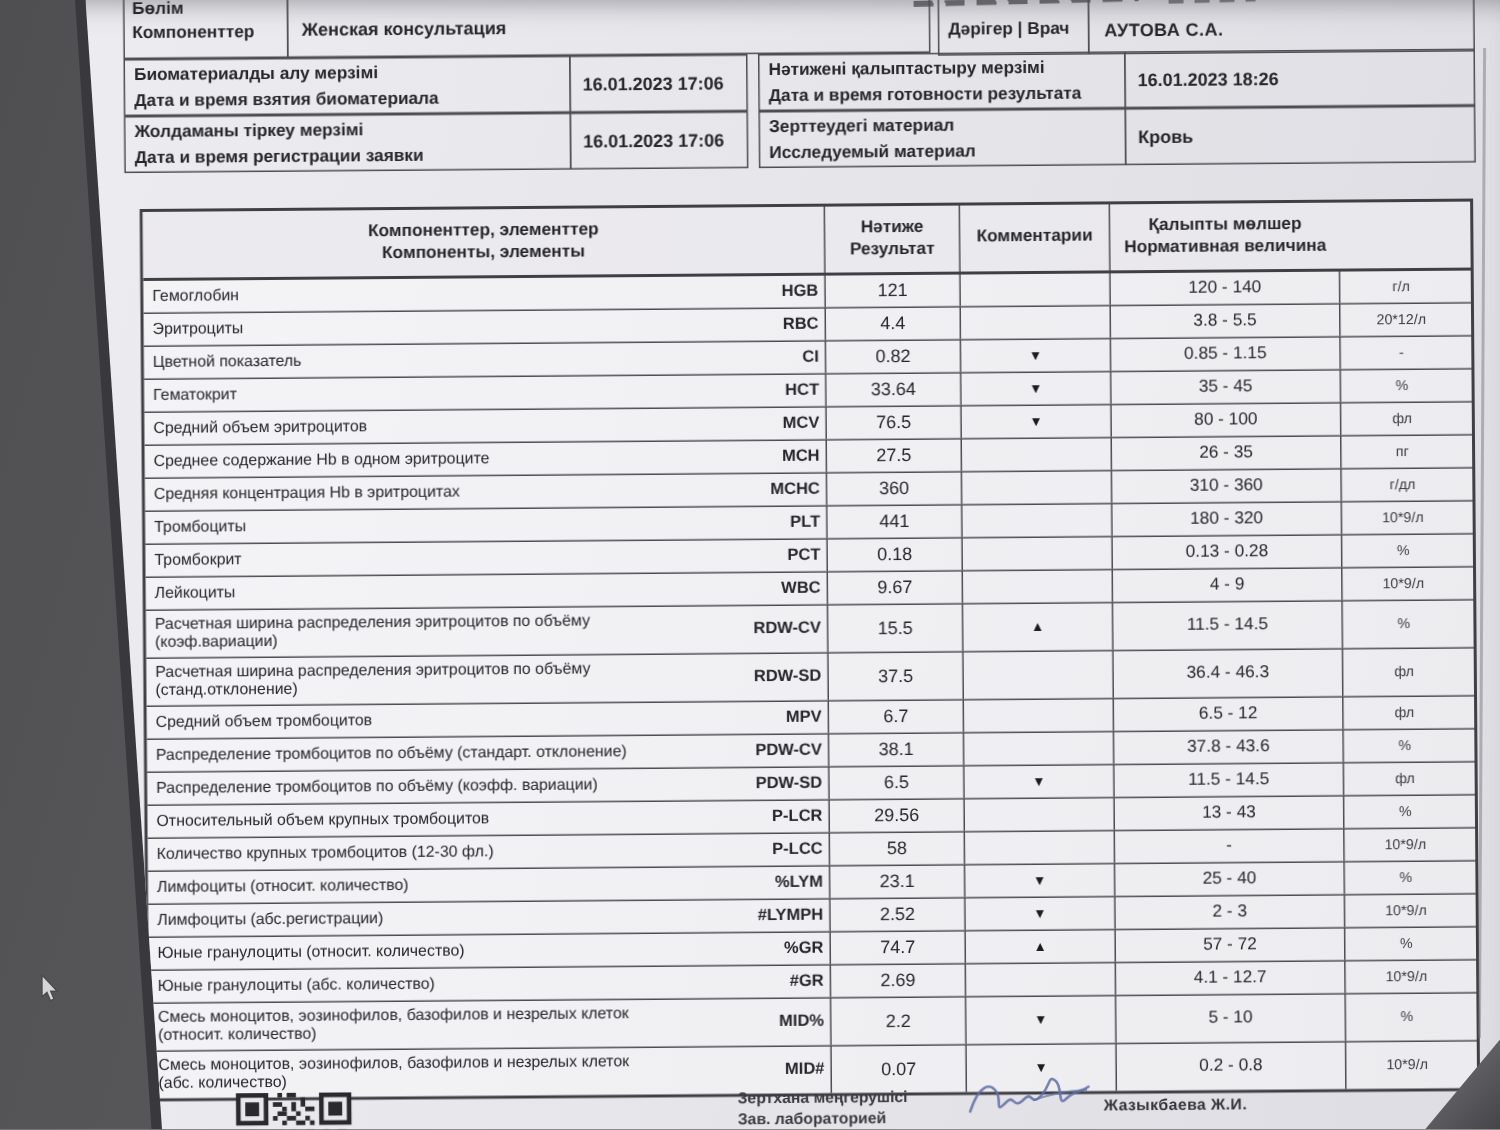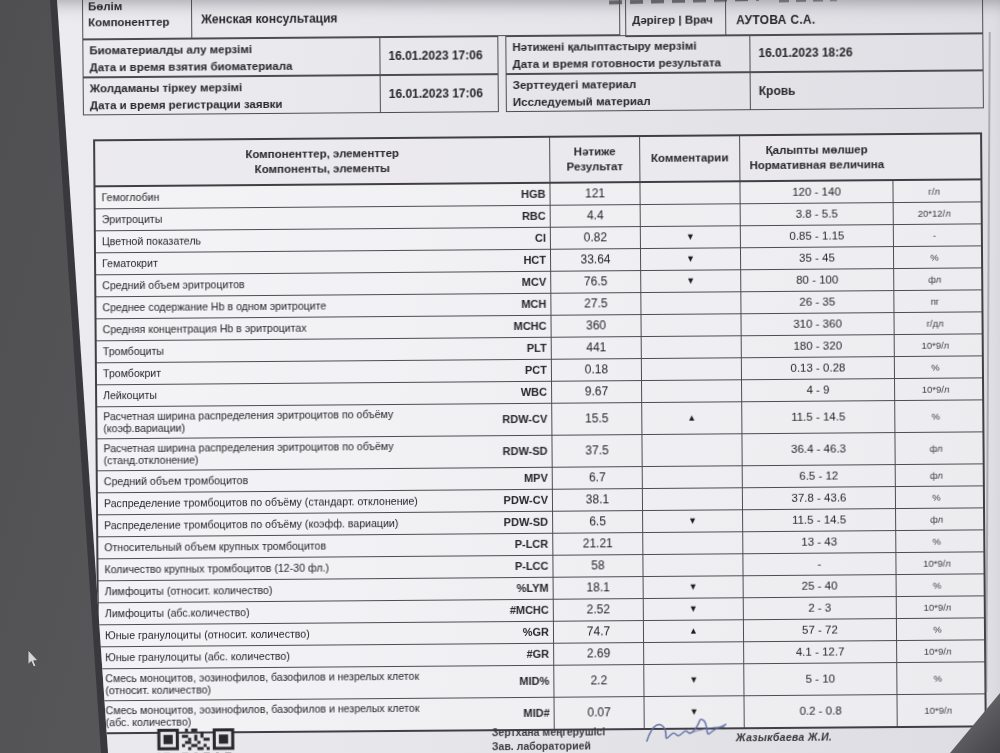--- a/index.html
+++ b/index.html
@@ -62,21 +62,21 @@
   .c-units{justify-content:center;font-size:9.5px;color:#3b3b42;}
   .r-single{min-height:21px;}
   .r-double{min-height:31px;}
 
   
   .qr{position:absolute;left:154px;top:726px;}
   .labhead-label{position:absolute;left:489px;top:725px;font-size:10.5px;font-weight:600;
     line-height:1.35;color:#3a3a40;}
   .signature{position:absolute;left:638px;top:714px;}
   .labhead-name{position:absolute;left:733px;top:733px;font-size:10.5px;font-weight:700;
-    color:#333338;letter-spacing:.3px;font-style:italic;}
+    color:#333338;letter-spacing:.3px;}
 
   .cursor{position:absolute;left:27px;top:650px;}
 </style>
 </head>
 <body>
 
 <div class="page-edge-shadow"></div>
 
 <div class="page">
   <div class="content">
@@ -324,21 +324,21 @@
             <div class="c-norm">11.5 - 14.5</div>
             <div class="c-units">фл</div>
           </div>
           <div class="trow r-single">
             <div class="c-comp">
               <div class="c-name">
                 <div>Относительный объем крупных тромбоцитов</div>
               </div>
               <div class="c-code">P-LCR</div>
             </div>
-            <div class="c-res">21.21</div>
+            <div class="c-res">29.56</div>
             <div class="c-com"></div>
             <div class="c-norm">13 - 43</div>
             <div class="c-units">%</div>
           </div>
           <div class="trow r-single">
             <div class="c-comp">
               <div class="c-name">
                 <div>Количество крупных тромбоцитов (12-30 фл.)</div>
               </div>
               <div class="c-code">P-LCC</div>
@@ -348,31 +348,31 @@
             <div class="c-norm">-</div>
             <div class="c-units">10*9/л</div>
           </div>
           <div class="trow r-single">
             <div class="c-comp">
               <div class="c-name">
                 <div>Лимфоциты (относит. количество)</div>
               </div>
               <div class="c-code">%LYM</div>
             </div>
-            <div class="c-res">18.1</div>
+            <div class="c-res">23.1</div>
             <div class="c-com">▼</div>
             <div class="c-norm">25 - 40</div>
             <div class="c-units">%</div>
           </div>
           <div class="trow r-single">
             <div class="c-comp">
               <div class="c-name">
-                <div>Лимфоциты (абс.количество)</div>
-              </div>
-              <div class="c-code">#MCHC</div>
+                <div>Лимфоциты (абс.регистрации)</div>
+              </div>
+              <div class="c-code">#LYMPH</div>
             </div>
             <div class="c-res">2.52</div>
             <div class="c-com">▼</div>
             <div class="c-norm">2 - 3</div>
             <div class="c-units">10*9/л</div>
           </div>
           <div class="trow r-single">
             <div class="c-comp">
               <div class="c-name">
                 <div>Юные гранулоциты (относит. количество)</div>

